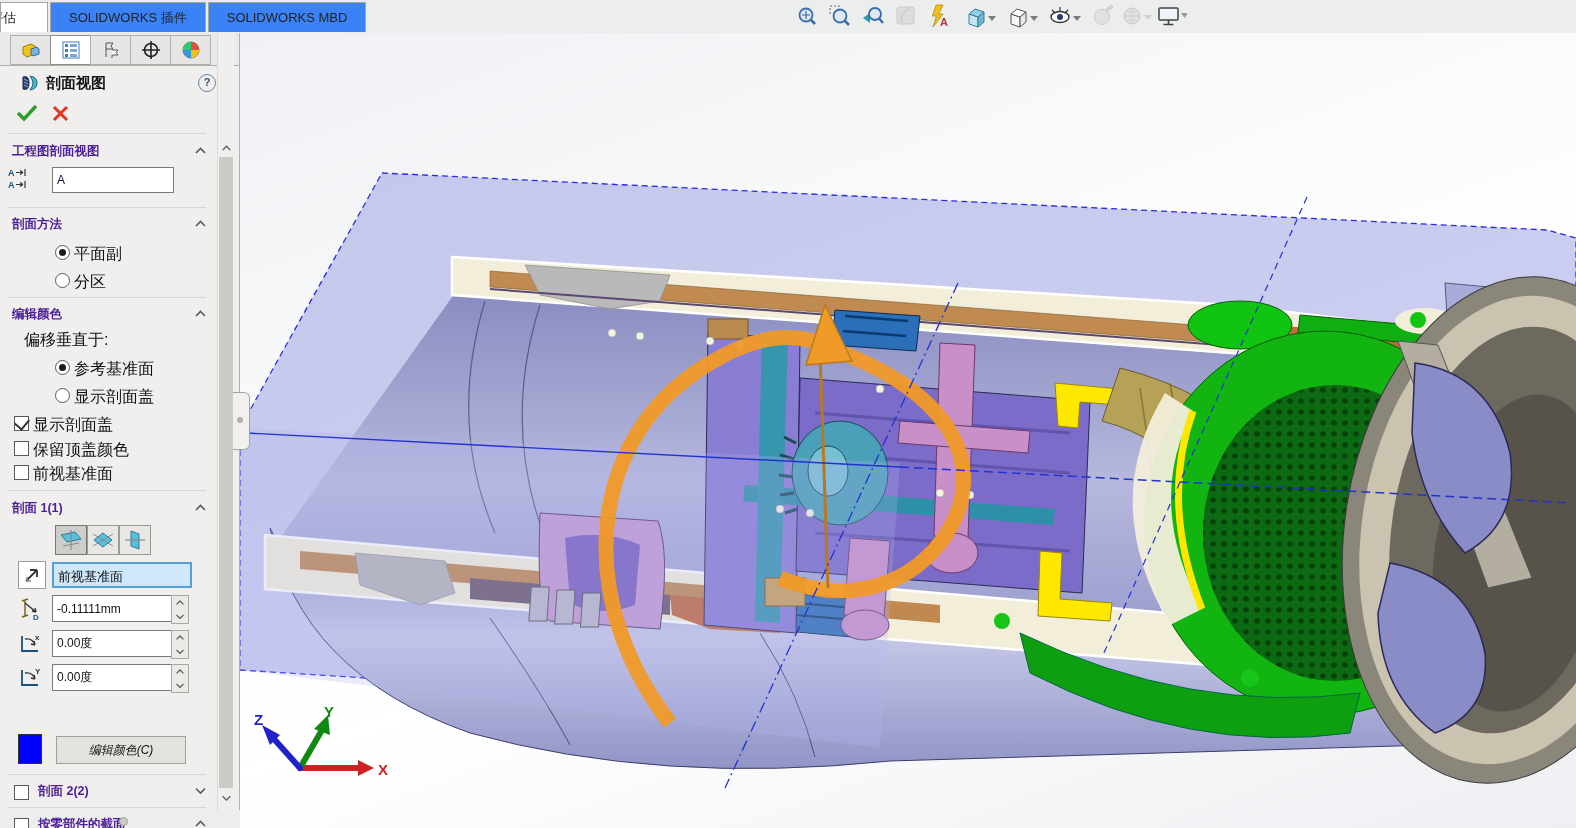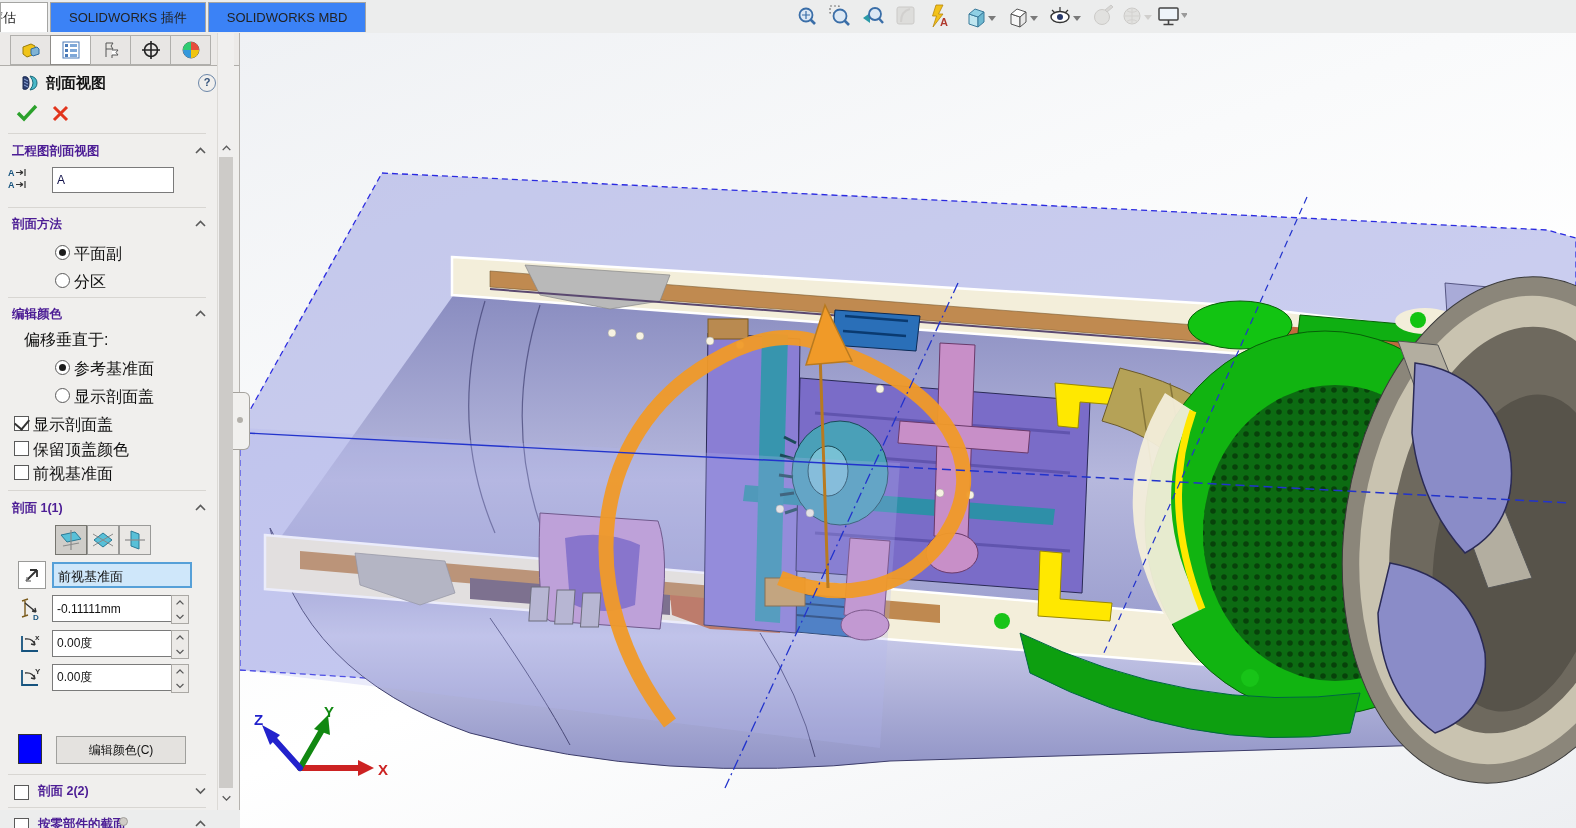--- a/index.html
+++ b/index.html
@@ -30,21 +30,21 @@
   .radio{position:absolute;width:13px;height:13px;border:1px solid #5a5a5a;border-radius:50%;background:#fff;}
   .radio.sel::after{content:"";position:absolute;left:3px;top:3px;width:7px;height:7px;border-radius:50%;background:#1c1c1c;}
   .cb{position:absolute;width:13px;height:13px;border:1px solid #5a5a5a;background:#fff;}
   .cb.checked::after{content:"";position:absolute;left:2px;top:-1px;width:8px;height:11px;border:solid #333;border-width:0 2px 2px 0;transform:rotate(40deg);}
   .tfield{position:absolute;background:#fff;border:1px solid #7a7a7a;font-size:12px;color:#10104a;padding:0 4px;display:flex;align-items:center;}
   .selfield{position:absolute;background:#cfe7fa;border:2px solid #56a0d8;font-size:13px;color:#101010;padding:0 4px;display:flex;align-items:flex-end;}
   .spin{position:absolute;width:16px;height:27px;background:#eceae7;border:1px solid #aaa8a4;display:flex;flex-direction:column;align-items:center;justify-content:space-around;}
   .pbtn{position:absolute;background:#e9e7e4;border:1px solid #9a9a98;display:flex;align-items:center;justify-content:center;}
   .pbtn.pressed{background:#cfcdc9;border-color:#76756f;}
   .swatch{position:absolute;left:18px;top:668px;width:22px;height:28px;background:#0000ff;border:1px solid #333;}
-  .editcolor{position:absolute;left:56px;top:670px;width:128px;height:26px;background:#e4e2df;border:1px solid #a0a09d;font-size:12px;color:#111;display:flex;align-items:center;justify-content:center;}
+  .editcolor{position:absolute;left:56px;top:670px;width:128px;height:26px;background:#e4e2df;border:1px solid #a0a09d;font-size:12px;color:#111;display:flex;align-items:center;justify-content:center;font-style:italic;}
   .scroll{position:absolute;left:217px;top:0;width:16px;height:777px;background:#f0efee;border-left:1px solid #dcdad6;}
   .sbtn{position:absolute;left:0;width:16px;height:16px;background:#f0efee;display:flex;align-items:center;justify-content:center;}
   .sthumb{position:absolute;left:1px;top:124px;width:14px;height:631px;background:#cdcbc8;}
   .resize-dot{position:absolute;left:119px;top:817px;width:7px;height:7px;border-radius:50%;background:#cfccc7;border:1px solid #a3a09b;}
   
   .viewport{position:absolute;left:240px;top:33px;width:1336px;height:795px;
     background:linear-gradient(160deg,#eff1f4 0%,#f9fafb 35%,#ffffff 58%,#edeff2 100%);}
   .doctitle{position:absolute;left:3px;top:6px;display:flex;align-items:center;gap:6px;font-size:13px;color:#141414;}
   .flyarrow{width:0;height:0;border-left:6px solid #333;border-top:4px solid transparent;border-bottom:4px solid transparent;}
   .splitter-tab{position:absolute;left:233px;top:392px;width:16px;height:56px;background:#f1f0ee;border:1px solid #a5a29d;border-left:none;border-radius:0 6px 6px 0;}

